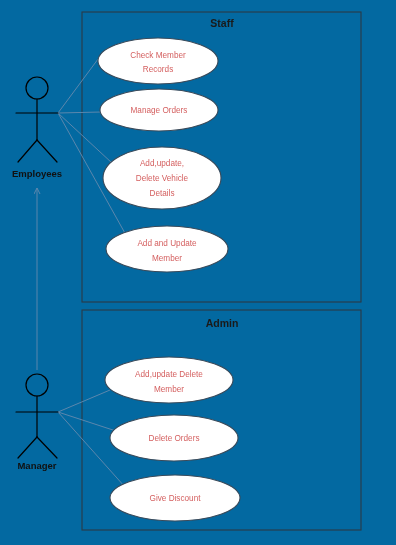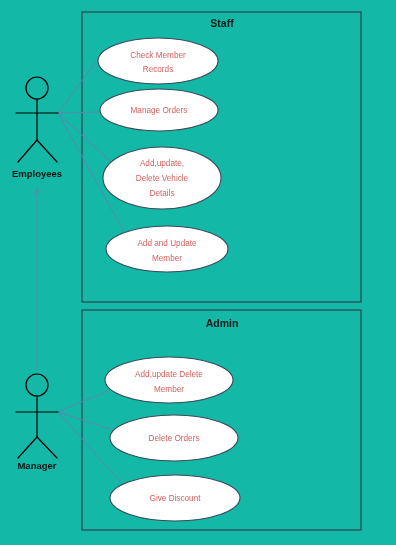--- a/index.html
+++ b/index.html
@@ -8,21 +8,21 @@
     padding: 0;
     background: #ffffff;
   }
   body {
     font-family: "Liberation Sans", sans-serif;
   }
   #canvas {
     position: relative;
     width: 396px;
     height: 545px;
-    background: #14b8a6;
+    background: #0369a1;
     overflow: hidden;
   }
   #canvas svg.layer {
     position: absolute;
     left: 0;
     top: 0;
     width: 396px;
     height: 545px;
   }
   .system-title {

